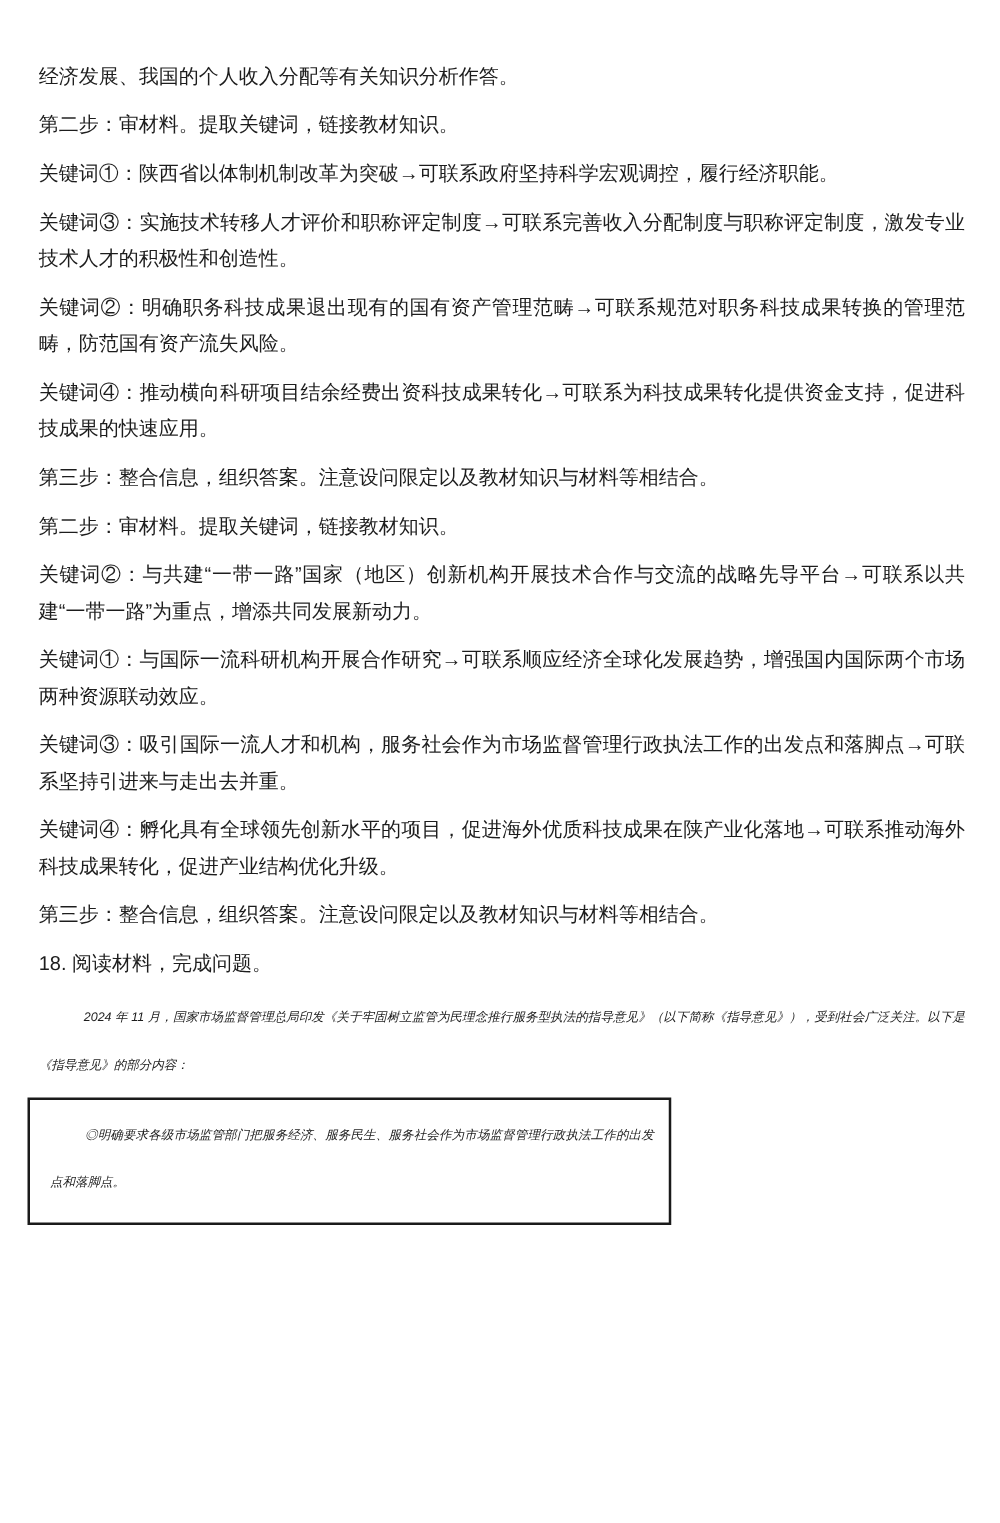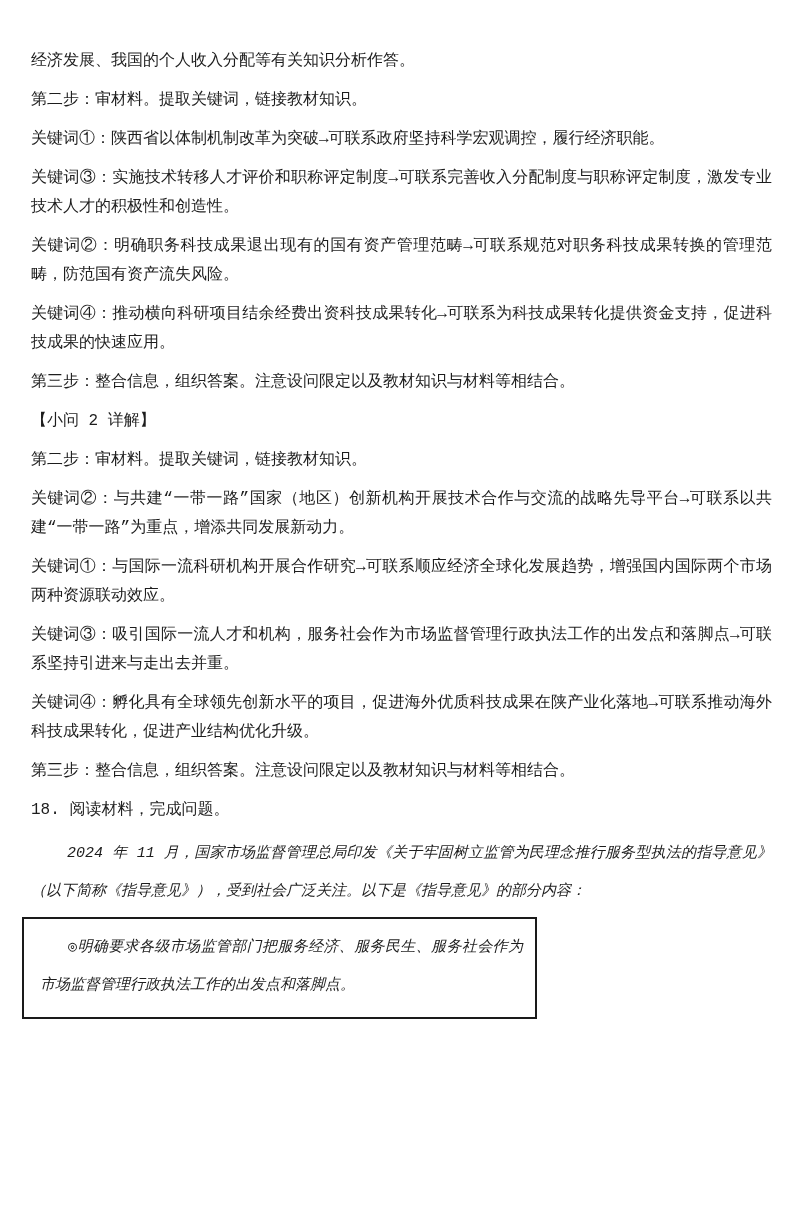--- a/index.html
+++ b/index.html
@@ -10,33 +10,33 @@
     width: 800px;
     height: 1218px;
     background: var(--bg, #ffffff);
     overflow: hidden;
   }
   .page {
     box-sizing: border-box;
     width: 800px;
     height: 1218px;
     padding: 47px 28px 0 31px;
-    font-family: Liberation Mono, monospace;
+    font-family: Liberation Sans, sans-serif;
     font-size: 16px;
     color: var(--text, #1d1d1d);
   }
   .para {
     margin: 0 0 10px 0;
     line-height: 29px;
     text-align: justify;
   }
   .normal {}
   .kai {
     font-style: italic;
-    font-size: 15px;
+    font-size: 10px;
     line-height: 38px;
   }
   .kai-indent {
     text-indent: 36px;
     margin-bottom: 6px;
   }
   .guidance-box {
     box-sizing: border-box;
     width: 515px;
     margin: 6px 0 0 -9px;
@@ -53,21 +53,20 @@
 
 <div class="page">
   <div>
       <p class="para normal">经济发展、我国的个人收入分配等有关知识分析作答。</p>
       <p class="para normal">第二步：审材料。提取关键词，链接教材知识。</p>
       <p class="para normal">关键词①：陕西省以体制机制改革为突破→可联系政府坚持科学宏观调控，履行经济职能。</p>
       <p class="para normal">关键词③：实施技术转移人才评价和职称评定制度→可联系完善收入分配制度与职称评定制度，激发专业技术人才的积极性和创造性。</p>
       <p class="para normal">关键词②：明确职务科技成果退出现有的国有资产管理范畴→可联系规范对职务科技成果转换的管理范畴，防范国有资产流失风险。</p>
       <p class="para normal">关键词④：推动横向科研项目结余经费出资科技成果转化→可联系为科技成果转化提供资金支持，促进科技成果的快速应用。</p>
       <p class="para normal">第三步：整合信息，组织答案。注意设问限定以及教材知识与材料等相结合。</p>
-      <p class="para normal">【小问 2 详解】</p>
       <p class="para normal">第二步：审材料。提取关键词，链接教材知识。</p>
       <p class="para normal">关键词②：与共建“一带一路”国家（地区）创新机构开展技术合作与交流的战略先导平台→可联系以共建“一带一路”为重点，增添共同发展新动力。</p>
       <p class="para normal">关键词①：与国际一流科研机构开展合作研究→可联系顺应经济全球化发展趋势，增强国内国际两个市场两种资源联动效应。</p>
       <p class="para normal">关键词③：吸引国际一流人才和机构，服务社会作为市场监督管理行政执法工作的出发点和落脚点→可联系坚持引进来与走出去并重。</p>
       <p class="para normal">关键词④：孵化具有全球领先创新水平的项目，促进海外优质科技成果在陕产业化落地→可联系推动海外科技成果转化，促进产业结构优化升级。</p>
       <p class="para normal">第三步：整合信息，组织答案。注意设问限定以及教材知识与材料等相结合。</p>
       <p class="para normal">18. 阅读材料，完成问题。</p>
       <p class="para kai kai-indent">2024 年 11 月，国家市场监督管理总局印发《关于牢固树立监管为民理念推行服务型执法的指导意见》（以下简称《指导意见》），受到社会广泛关注。以下是《指导意见》的部分内容：</p>
       <div class="guidance-box">
         <p class="para kai box-text">◎明确要求各级市场监管部门把服务经济、服务民生、服务社会作为市场监督管理行政执法工作的出发点和落脚点。</p>

